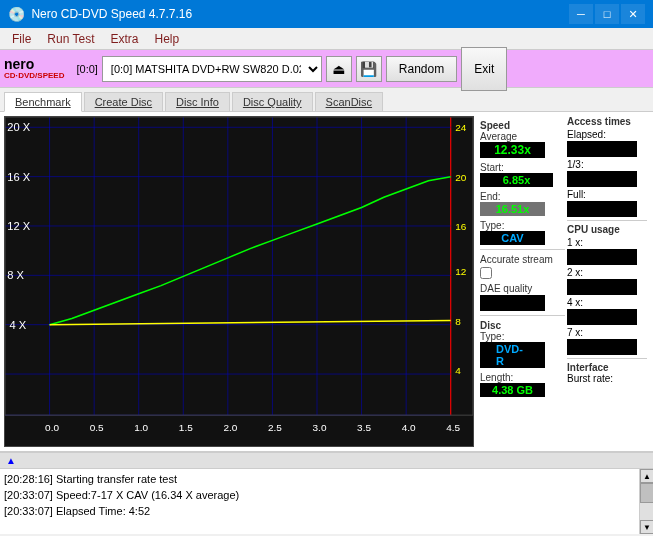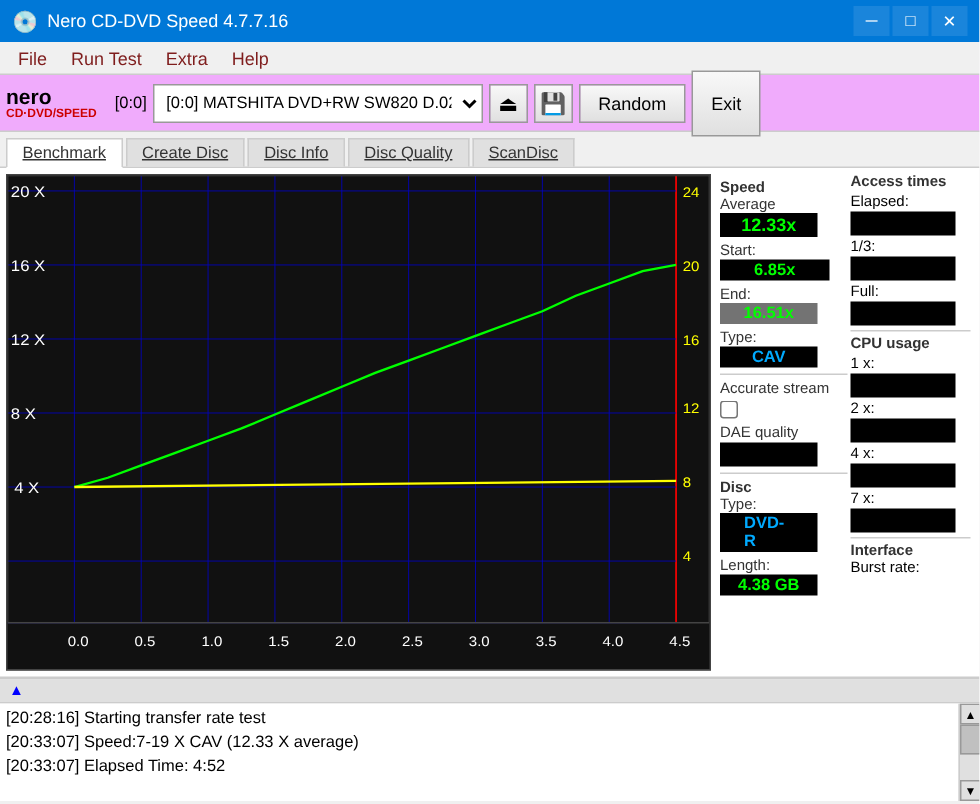--- a/index.html
+++ b/index.html
@@ -266,21 +266,21 @@
 
   </div>
 </div>
 
 <div class="log-area">
   <div class="log-header">
     <span style="font-size:10px;color:#0000ff;">▲</span>
   </div>
   <div class="log-content">
     <div class="log-line">[20:28:16]  Starting transfer rate test</div>
-    <div class="log-line">[20:33:07]  Speed:7-19 X CAV (12.33 X average)</div>
+    <div class="log-line">[20:33:07]  Speed:7-17 X CAV (16.34 X average)</div>
     <div class="log-line">[20:33:07]  Elapsed Time: 4:52</div>
     <div class="log-scroll">
       <div class="scroll-up">▲</div>
       <div class="scroll-thumb"></div>
       <div class="scroll-down">▼</div>
     </div>
   </div>
 </div>
 
 </body></html>

